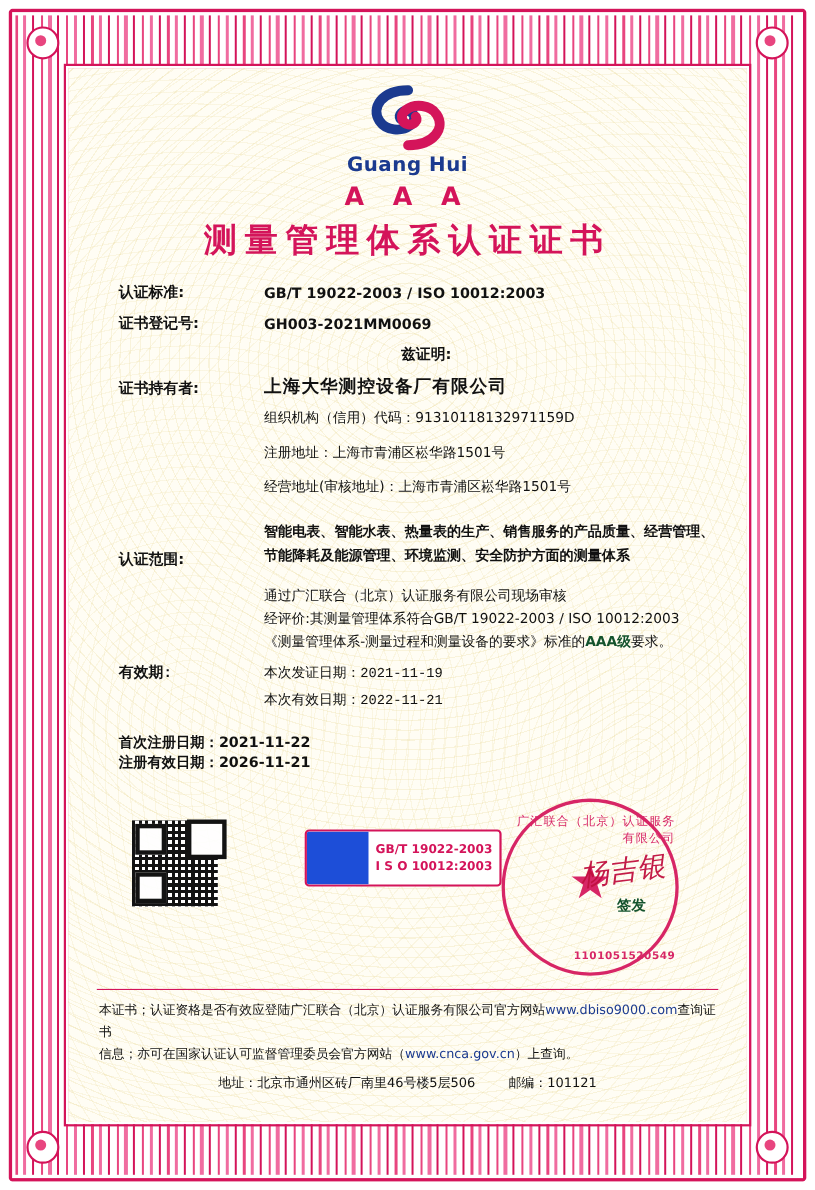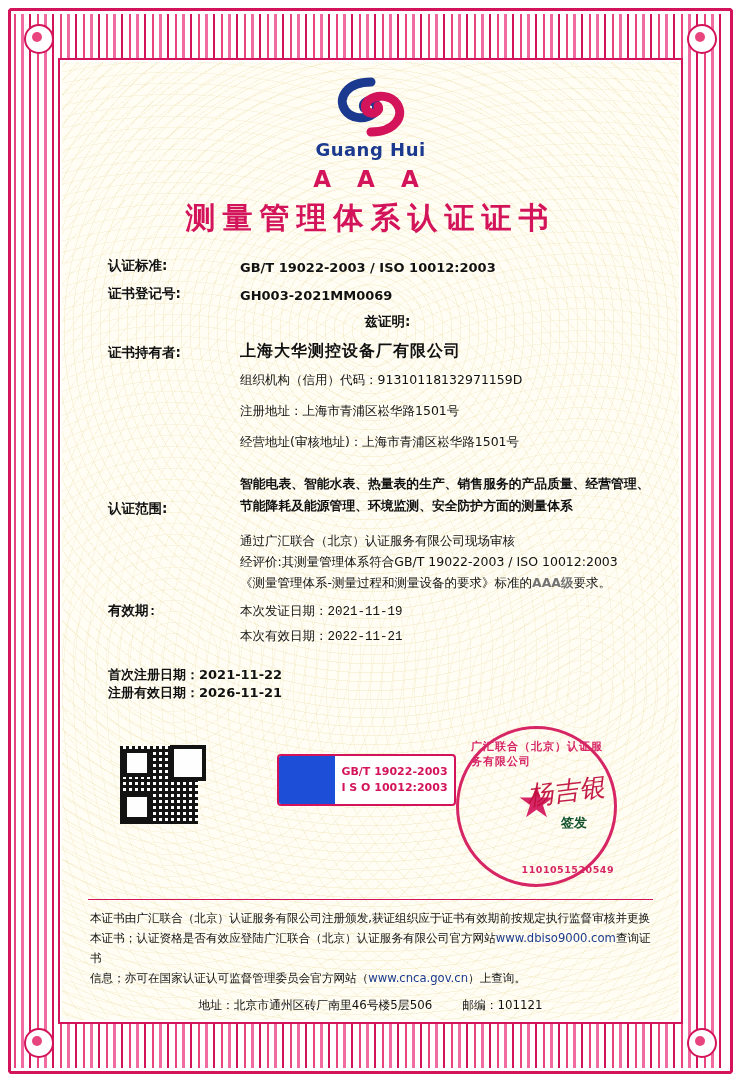--- a/index.html
+++ b/index.html
@@ -186,21 +186,21 @@
     line-height: 1.75;
     font-weight: bold;
   }
   .audit {
     padding-left: 132px;
     font-size: 12.5px;
     line-height: 1.7;
     margin-top: 12px;
   }
   .audit .aaa-inline {
-    color: #737373;
+    color: #14532d;
     font-weight: bold;
   }
   .valid-row {
     display: flex;
     align-items: flex-start;
     margin-top: 6px;
     font-family: Liberation Mono, monospace;
   }
   .valid-row .lbl { padding-top: 2px; }
 
@@ -296,24 +296,24 @@
     position: absolute;
     left: 50%;
     top: 50%;
     transform: translate(-50%, -58%);
     font-size: 44px;
     color: #d4145a;
     line-height: 1;
   }
   .seal-top-text {
     position: absolute;
-    left: 12px; right: 0; top: 10px;
-    text-align: left;
+    left: 0; right: 0; top: 10px;
+    text-align: right;
     font-size: 11px;
-    font-weight: bold;
+    font-weight: normal;
     letter-spacing: 1px;
   }
   .seal-bottom-text {
     position: absolute;
     left: 0; right: 0; bottom: 9px;
     text-align: right;
     font-size: 9.5px;
     font-weight: bold;
     letter-spacing: 0.5px;
   }
@@ -455,21 +455,20 @@
         <div class="seal-star">★</div>
         <div class="seal-bottom-text">1101051520549</div>
       </div>
       <div class="sign-script">杨吉银</div>
       <div class="sign-label">签发</div>
     </div>
 
     <div class="footer-sep"></div>
 
     <div class="footer">
-      <div>本证书由广汇联合（北京）认证服务有限公司注册颁发,获证组织应于证书有效期前按规定执行监督审核并更换</div>
       <div>
         <span>本证书；认证资格是否有效应登陆广汇联合（北京）认证服务有限公司官方网站</span><span class="blue">www.dbiso9000.com</span><span>查询证书</span>
       </div>
       <div>
         <span>信息；亦可在国家认证认可监督管理委员会官方网站（</span><span class="blue">www.cnca.gov.cn</span><span>）上查询。</span>
       </div>
       <div class="footer-addr">
         <span>地址：北京市通州区砖厂南里46号楼5层506</span><span class="sp"></span><span>邮编：101121</span>
       </div>
     </div>

